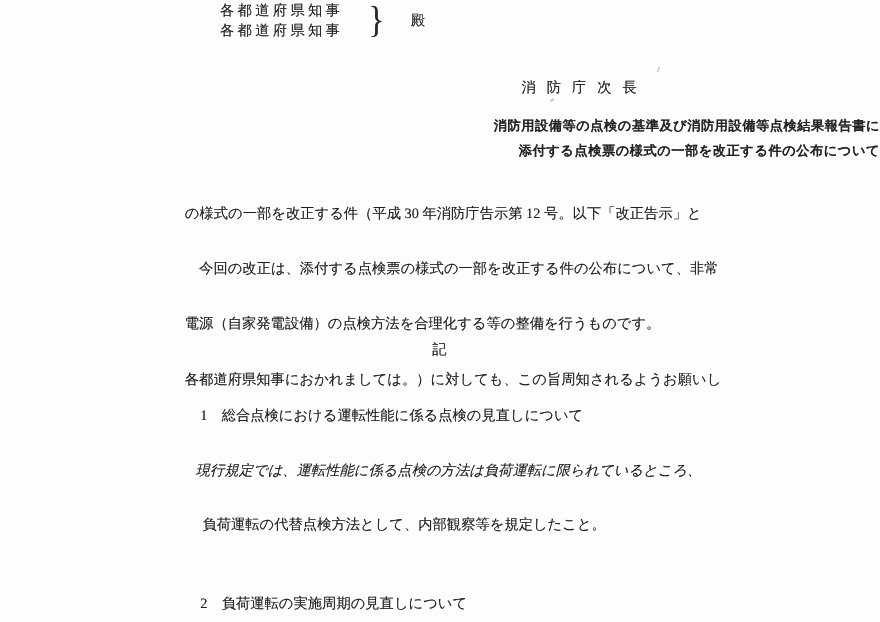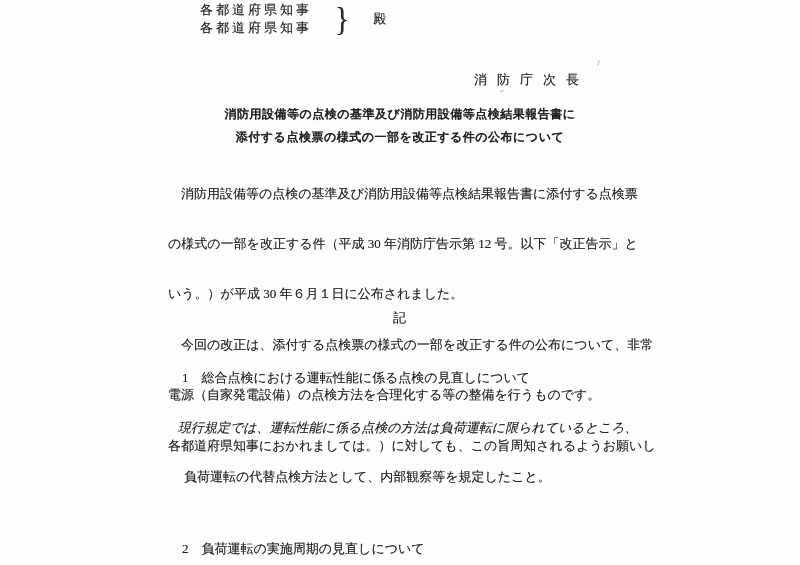--- a/index.html
+++ b/index.html
@@ -36,21 +36,21 @@
     position:absolute;left:598px;top:61px;width:3px;height:5px;
     border-left:1px solid #9a9a9a;transform:rotate(18deg);opacity:.7;
   }
   .speck{
     position:absolute;left:500px;top:90px;width:4px;height:2px;
     background:#c9c9c6;transform:rotate(-30deg);border-radius:1px;
   }
   
   .doc-title{
     position:absolute;left:0;right:0;top:103px;
-    text-align:center;font-size:12px;font-weight:bold;
+    text-align:right;font-size:12px;font-weight:bold;
     line-height:23px;letter-spacing:.5px;color:#222;
   }
   
   .intro{
     position:absolute;left:168px;top:152px;
     font-size:13px;line-height:16.8px;white-space:pre;
   }
   
   .ki{
     position:absolute;left:0;right:0;top:309px;
@@ -84,23 +84,21 @@
   <div class="sender">消防庁次長</div>
   <div class="seal-mark"></div>
   <div class="speck"></div>
 
   <div class="doc-title">
     <div class="line">消防用設備等の点検の基準及び消防用設備等点検結果報告書に</div>
     <div class="line">添付する点検票の様式の一部を改正する件の公布について</div>
   </div>
 
   <div class="intro">
-    <div class="line">　消防用設備等の点検の基準及び消防用設備等点検結果報告書に添付する点検票</div>
     <div class="line">の様式の一部を改正する件（平成 30 年消防庁告示第 12 号。以下「改正告示」と</div>
-    <div class="line">いう。）が平成 30 年６月１日に公布されました。</div>
     <div class="line">　今回の改正は、添付する点検票の様式の一部を改正する件の公布について、非常</div>
     <div class="line">電源（自家発電設備）の点検方法を合理化する等の整備を行うものです。</div>
     <div class="line">各都道府県知事におかれましては。）に対しても、この旨周知されるようお願いし</div>
     
   </div>
 
   <div class="ki">記</div>
 
   <div class="notes">
     <div class="line num">1　総合点検における運転性能に係る点検の見直しについて</div>

